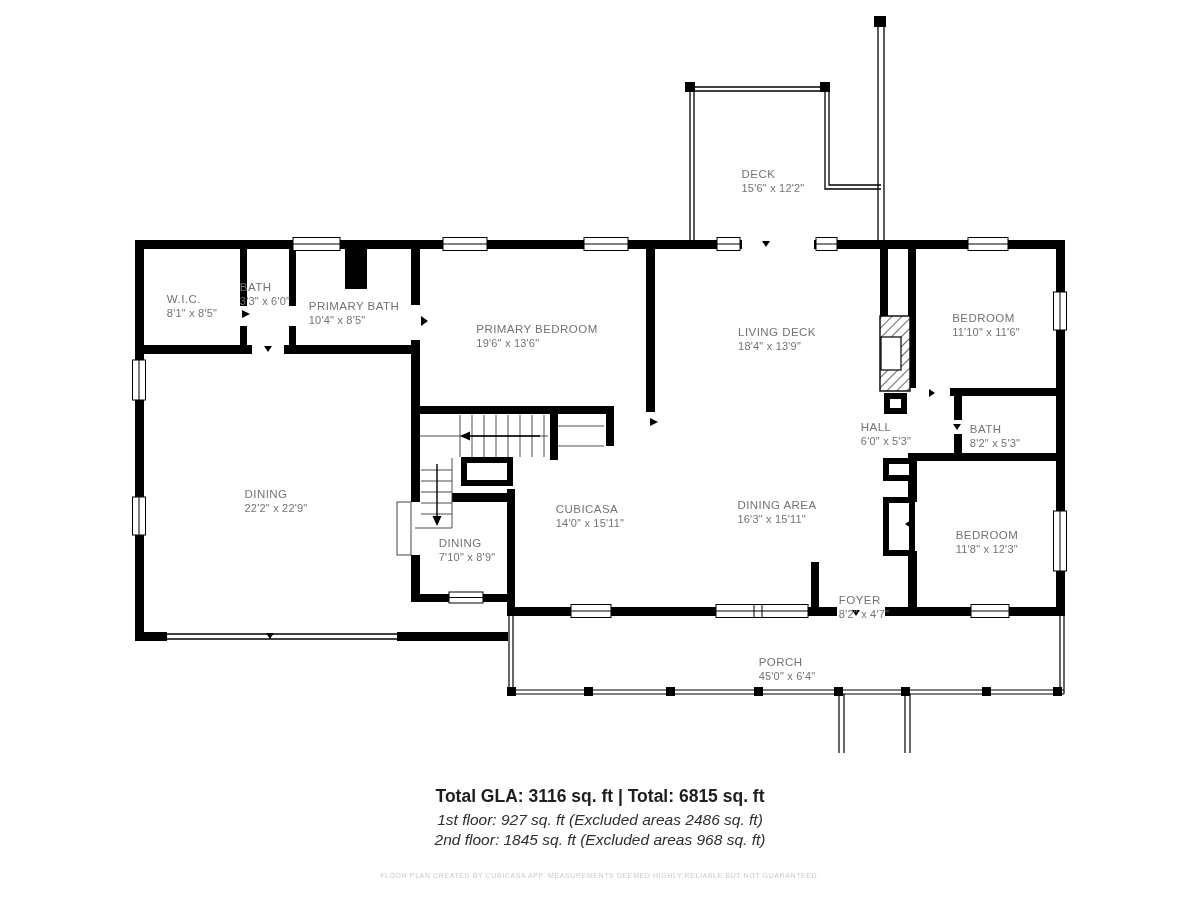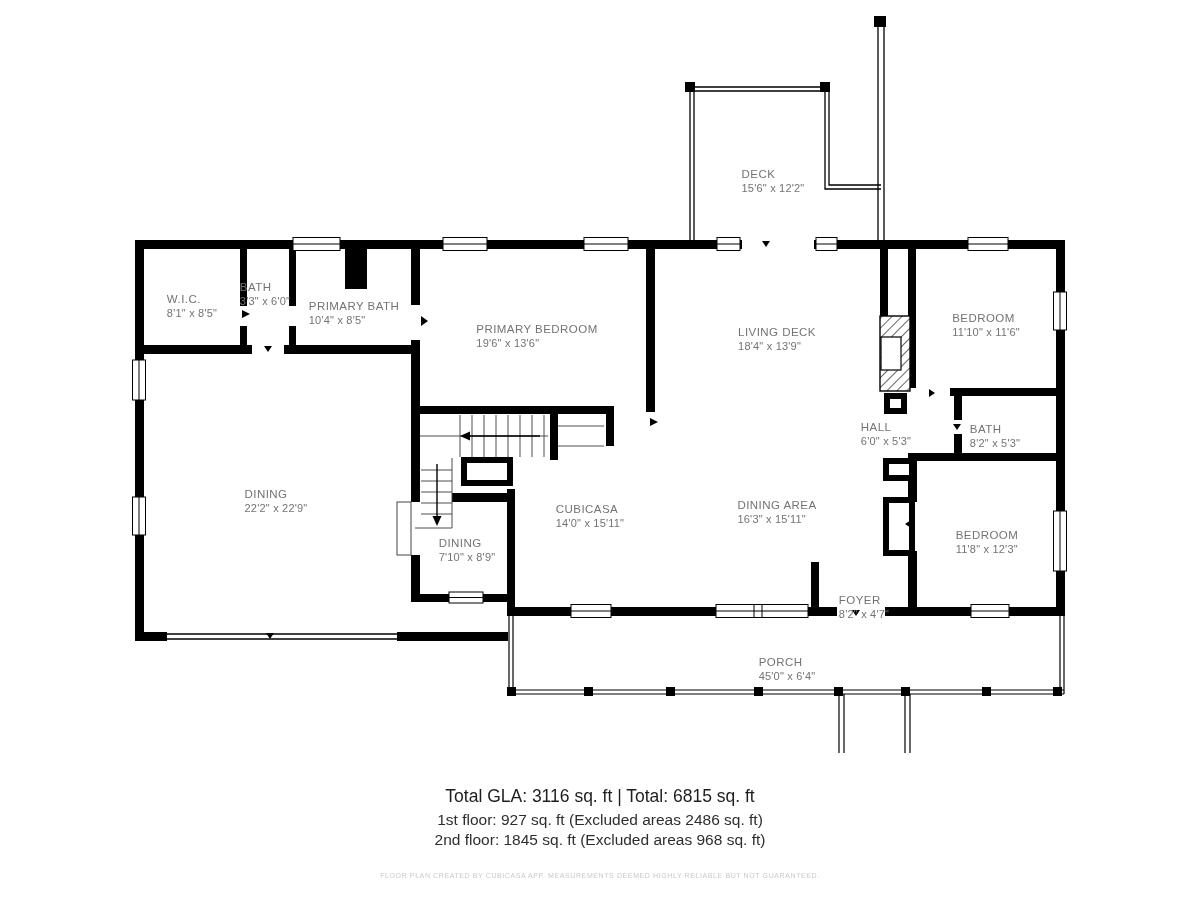--- a/index.html
+++ b/index.html
@@ -10,22 +10,22 @@
   .plan-svg{position:absolute;left:0;top:0;}
   .room-label{
     position:absolute;transform:translate(-50%,-50%);
     text-align:left;color:#737373;white-space:nowrap;line-height:1.25;
   }
   .room-label .rname{font-size:11.5px;letter-spacing:.45px;display:block;}
   .room-label .rdims{font-size:11px;letter-spacing:.2px;display:block;margin-top:1px;}
   .summary{
     position:absolute;left:0;top:786px;width:100%;text-align:center;color:#2b2b2b;
   }
-  .summary .total{font-weight:normal;font-size:17.5px;color:#1e1e1e;margin:0 0 4px 0;}
-  .summary .floor{font-size:15.5px;margin:2px 0 0 0;color:#2e2e2e;}
+  .summary .total{font-weight:bold;font-size:17.5px;color:#1e1e1e;margin:0 0 4px 0;}
+  .summary .floor{font-size:15.5px;margin:2px 0 0 0;color:#2e2e2e;font-style:italic;}
   .disclaimer{
     position:absolute;left:0;top:872px;width:100%;text-align:center;
     font-size:7px;letter-spacing:.6px;color:#c9c9c9;
   }
 </style>
 </head>
 <body>
 
 <div class="page">
 

